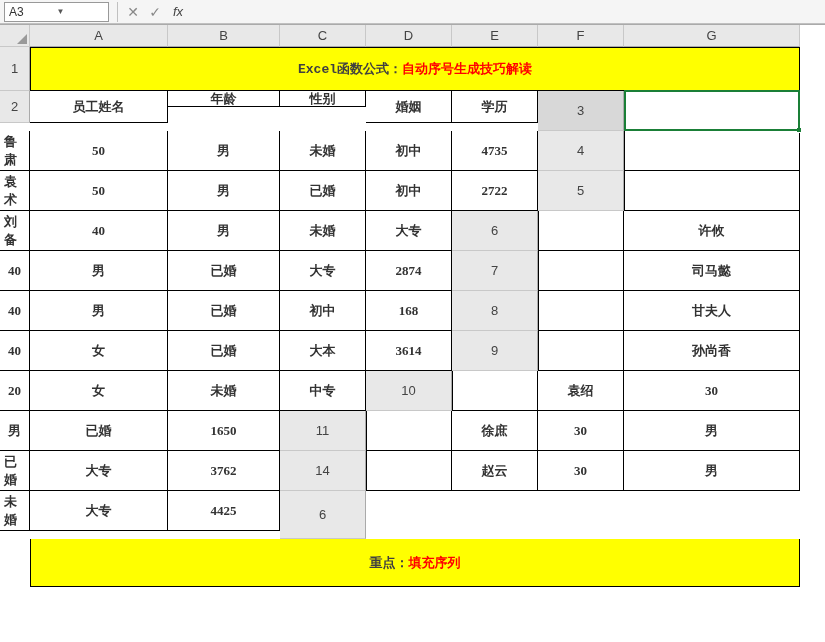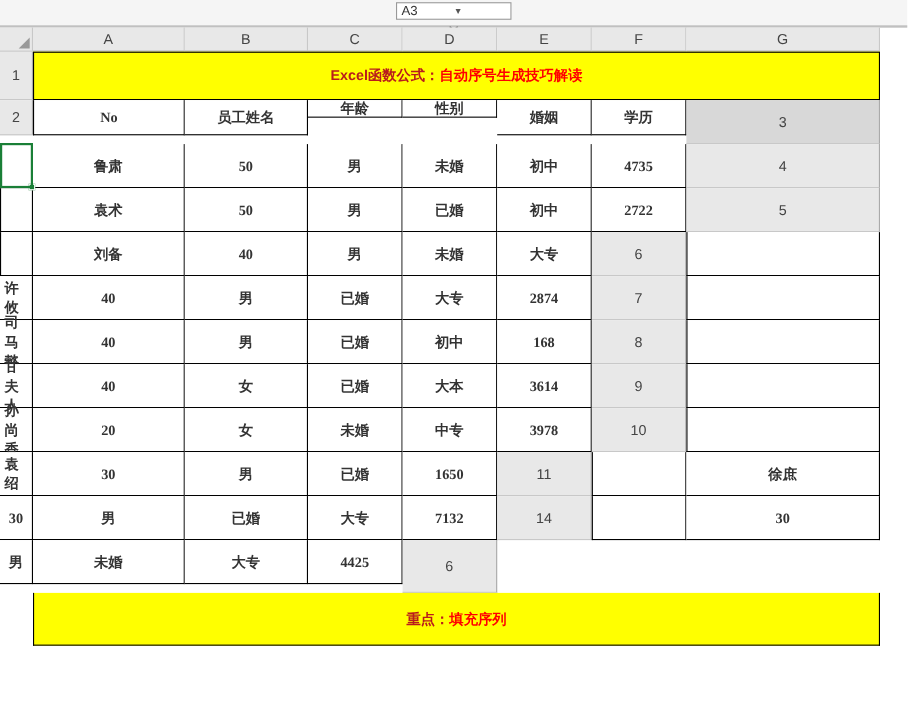--- a/index.html
+++ b/index.html
@@ -12,21 +12,20 @@
   font-size: 12px;
   color: #333;
 }
 
 .top-bar {
   display: flex;
   align-items: center;
   height: 24px;
   border-bottom: 1px solid #c0c0c0;
   background: #f5f5f5;
-  flex-direction: column;
 }
 .name-box {
   width: 105px;
   height: 20px;
   margin: 2px 4px;
   border: 1px solid #999;
   background: #fff;
   display: flex;
   align-items: center;
   padding: 0 4px;
@@ -112,21 +111,21 @@
 .dark-border {
   border-right: 1.5px solid #000 !important;
   border-bottom: 1.5px solid #000 !important;
 }
 
 .title-row {
   background: #ffff00 !important;
   font-weight: bold;
   font-size: 18px;
 }
-.title-black { color: #b91c1c; font-family: Liberation Sans, sans-serif; }
+.title-black { color: #404040; font-family: Liberation Mono, monospace; }
 .title-red { color: #ff0000; font-family: "SimHei", "Microsoft YaHei"; }
 .hdr-cell {
   font-weight: bold;
   font-size: 17px;
   font-family: "SimSun", serif;
 }
 .data-cell {
   font-weight: bold;
   font-size: 17px;
   font-family: "SimSun", serif;
@@ -179,21 +178,20 @@
     <div class="col-hdr">D</div>
     <div class="col-hdr">E</div>
     <div class="col-hdr">F</div>
     <div class="col-hdr">G</div>
     <div class="row-hdr" style="height:44px">1</div>
     <div class="cell title-row dark-border" style="grid-column:2 / span 7;height:44px;border-top:1.5px solid #000;border-left:1.5px solid #000">
       <span class="title-black">Excel函数公式：</span>
       <span class="title-red">自动序号生成技巧解读</span>
     </div>
     <div class="row-hdr" style="height:32px">2</div>
-    <div class="cell hdr-cell dark-border" style="height:32px;border-left:1.5px solid #000">No</div>
     <div class="cell hdr-cell dark-border" style="height:32px">员工姓名</div>
     <div class="cell hdr-cell dark-border" style="height:16px">年龄</div>
     <div class="cell hdr-cell dark-border" style="height:16px">性别</div>
     <div class="cell hdr-cell dark-border" style="height:32px">婚姻</div>
     <div class="cell hdr-cell dark-border" style="height:32px">学历</div>
     <div class="row-hdr sel" style="height:40px">3</div>
     <div class="cell data-cell dark-border selected-cell" style="height:40px;border-left:1.5px solid #000">
       <div class="fill-handle"></div>
     </div>
     <div class="cell data-cell dark-border" style="height:40px">鲁肃</div>
@@ -241,38 +239,38 @@
     <div class="cell data-cell dark-border" style="height:40px">已婚</div>
     <div class="cell data-cell dark-border" style="height:40px">大本</div>
     <div class="cell data-cell dark-border" style="height:40px">3614</div>
     <div class="row-hdr" style="height:40px">9</div>
     <div class="cell data-cell dark-border" style="height:40px;border-left:1.5px solid #000"></div>
     <div class="cell data-cell dark-border" style="height:40px">孙尚香</div>
     <div class="cell data-cell dark-border" style="height:40px">20</div>
     <div class="cell data-cell dark-border" style="height:40px">女</div>
     <div class="cell data-cell dark-border" style="height:40px">未婚</div>
     <div class="cell data-cell dark-border" style="height:40px">中专</div>
-    <div class="cell data-cell dark-border" style="height:40px">3978</div>
     <div class="row-hdr" style="height:40px">10</div>
     <div class="cell data-cell dark-border" style="height:40px;border-left:1.5px solid #000"></div>
     <div class="cell data-cell dark-border" style="height:40px">袁绍</div>
     <div class="cell data-cell dark-border" style="height:40px">30</div>
     <div class="cell data-cell dark-border" style="height:40px">男</div>
     <div class="cell data-cell dark-border" style="height:40px">已婚</div>
     <div class="cell data-cell dark-border" style="height:40px">1650</div>
     <div class="row-hdr" style="height:40px">11</div>
     <div class="cell data-cell dark-border" style="height:40px;border-left:1.5px solid #000"></div>
     <div class="cell data-cell dark-border" style="height:40px">徐庶</div>
     <div class="cell data-cell dark-border" style="height:40px">30</div>
     <div class="cell data-cell dark-border" style="height:40px">男</div>
     <div class="cell data-cell dark-border" style="height:40px">已婚</div>
     <div class="cell data-cell dark-border" style="height:40px">大专</div>
-    <div class="cell data-cell dark-border" style="height:40px">7132</div>
+    <div class="cell data-cell dark-border" style="height:40px">3762</div>
     <div class="row-hdr" style="height:40px">14</div>
     <div class="cell data-cell dark-border" style="height:40px;border-left:1.5px solid #000"></div>
+    <div class="cell data-cell dark-border" style="height:40px">赵云</div>
     <div class="cell data-cell dark-border" style="height:40px">30</div>
     <div class="cell data-cell dark-border" style="height:40px">男</div>
     <div class="cell data-cell dark-border" style="height:40px">未婚</div>
     <div class="cell data-cell dark-border" style="height:40px">大专</div>
     <div class="cell data-cell dark-border" style="height:40px">4425</div>
     <div class="row-hdr" style="height:48px">6</div>
     <div class="cell title-row dark-border" style="grid-column:2 / span 7;height:48px;border-left:1.5px solid #000">
       <span class="title-black">重点：</span>
       <span class="title-red">填充序列</span>
     </div>

